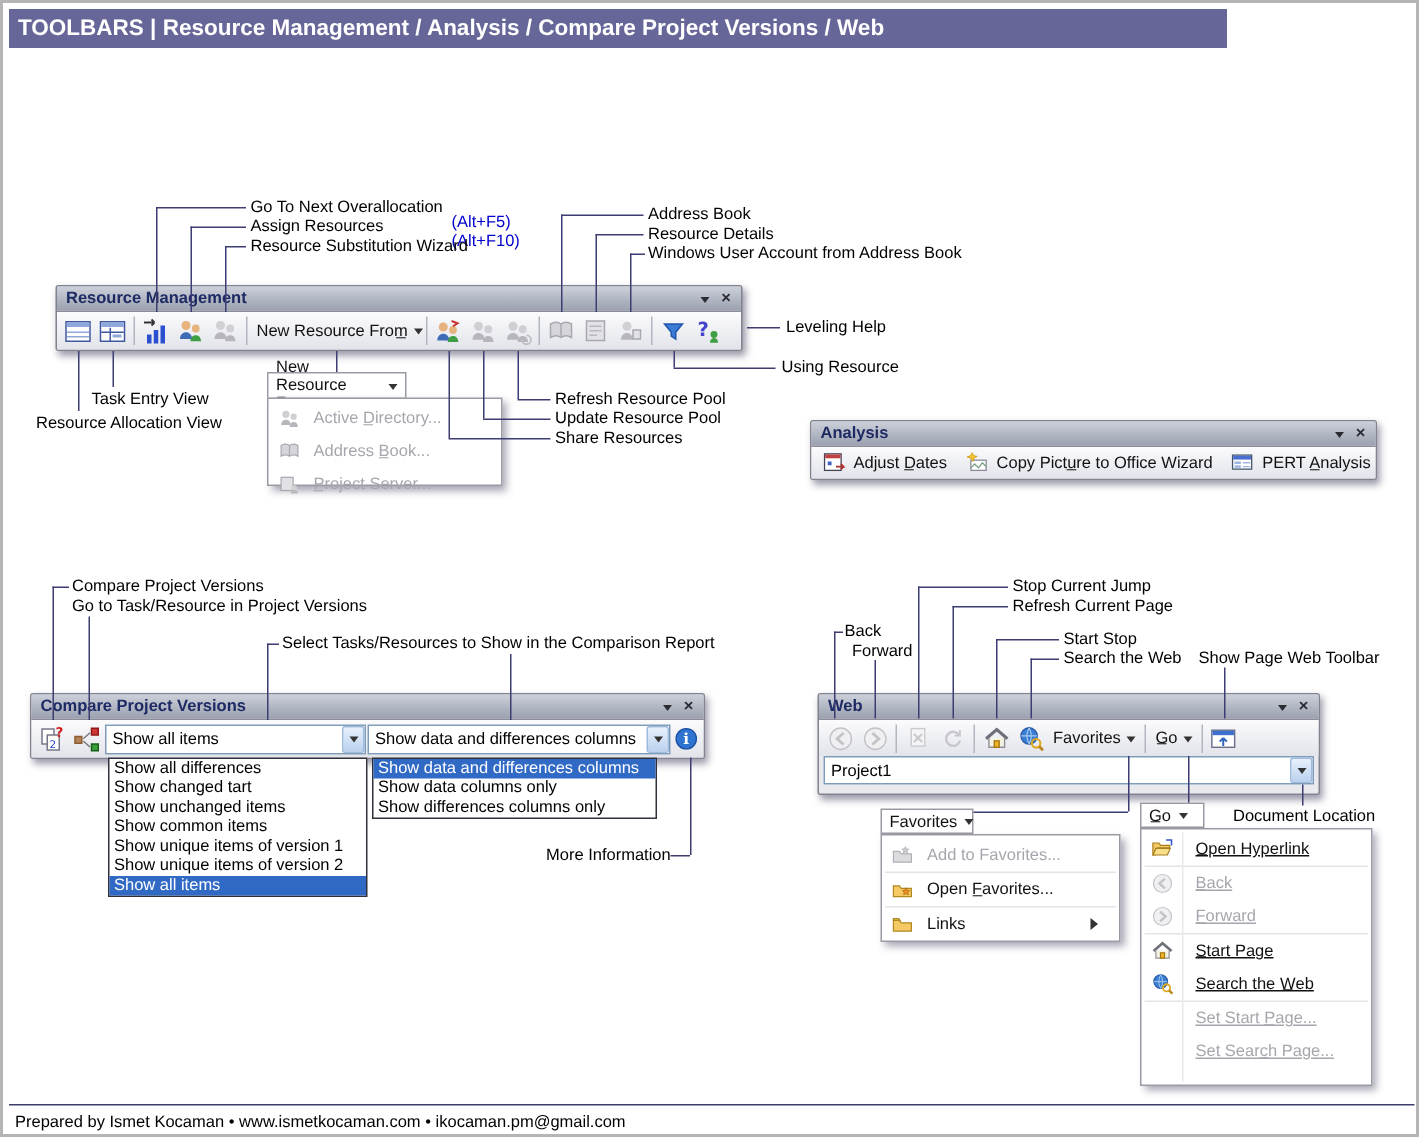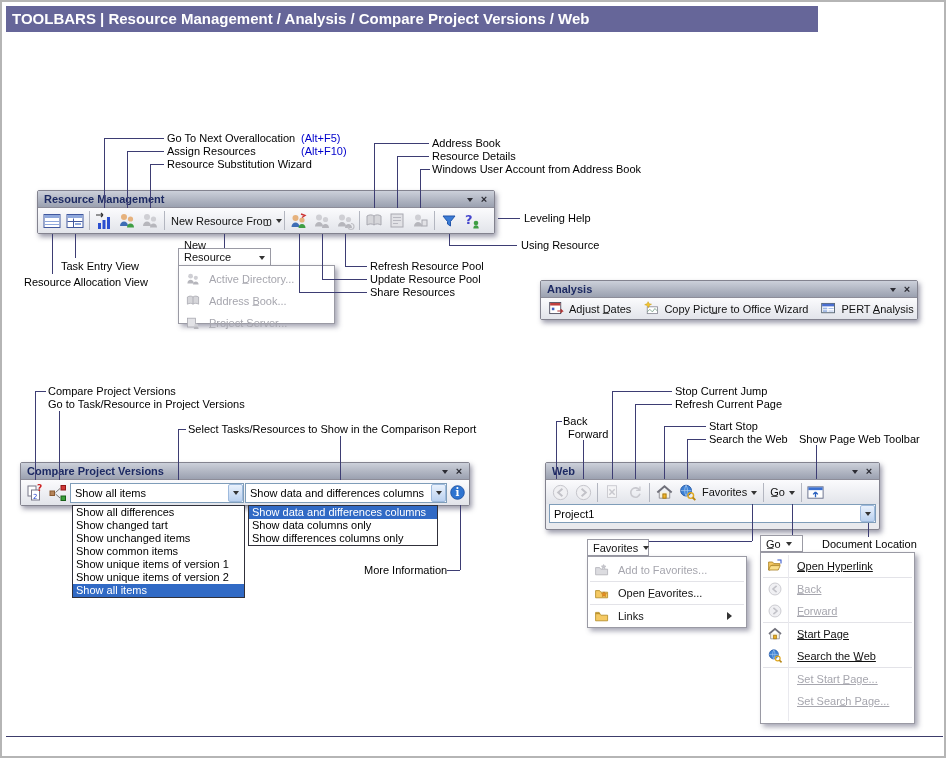--- a/index.html
+++ b/index.html
@@ -5,21 +5,21 @@
   * { box-sizing: border-box; margin: 0; padding: 0; }
   html,body { background:#e8e8e8; }
   .page {
     position: relative; width: 946px; height: 758px; background: #fff;
     border: 2px solid #b5b5b5; outline: 1px solid #8f8f8f;
     font-family: "Liberation Sans", sans-serif; overflow: hidden; margin: 0 auto;
   }
   .band { position: absolute; left: 4px; top: 4px; width: 812px; height: 26px;
     color: #fff; font-weight: bold; font-size: 15px; line-height: 26px; padding-left: 6px; }
   .lbl { position: absolute; font-size: 11px; line-height: 12px; white-space: nowrap; color: #000; z-index: 6; }
-  .lbl.blue { color: #0000cc; }
+  .lbl.blue { color: #0000cc; margin-top: 10px; }
   .ln { position: absolute; background: #3d3d73; z-index: 5; }
   
   .tb { position: absolute; background: #e9eaee; border: 1px solid #83838f; border-radius: 2px;
     box-shadow: 2px 3px 5px rgba(60,60,90,.5); z-index: 1; }
   .tb-title { display: flex; align-items: center; height: 17px; padding: 0 3px 0 6px;
     background: linear-gradient(180deg,#ccd0da 0%, #aeb3c0 60%, #9ba1b0 100%);
     border-bottom: 1px solid #8d8d99; font-weight: bold; font-size: 11px; color: #1d2a63; }
   .tb-title .sp { flex: 1; }
   .tb-ctl { width: 14px; height: 13px; display: flex; align-items: center; justify-content: center;
     color: #2b2b33; font-size: 11px; line-height: 11px; font-weight: bold; }
@@ -637,14 +637,15 @@
       <span style="width:16px"></span>
       <span class="mtxt">Set Start P̲age...</span>
     </div>
     <div class="mi dis">
       <span style="width:16px"></span>
       <span class="mtxt">Set Searc̲h Page...</span>
     </div>
   </div>
 
   <div class="footer-rule"></div>
+  <div class="footer-text">Prepared by Ismet Kocaman  •  www.ismetkocaman.com  •  ikocaman.pm@gmail.com</div>
 
 </div>
 
 </body></html>

